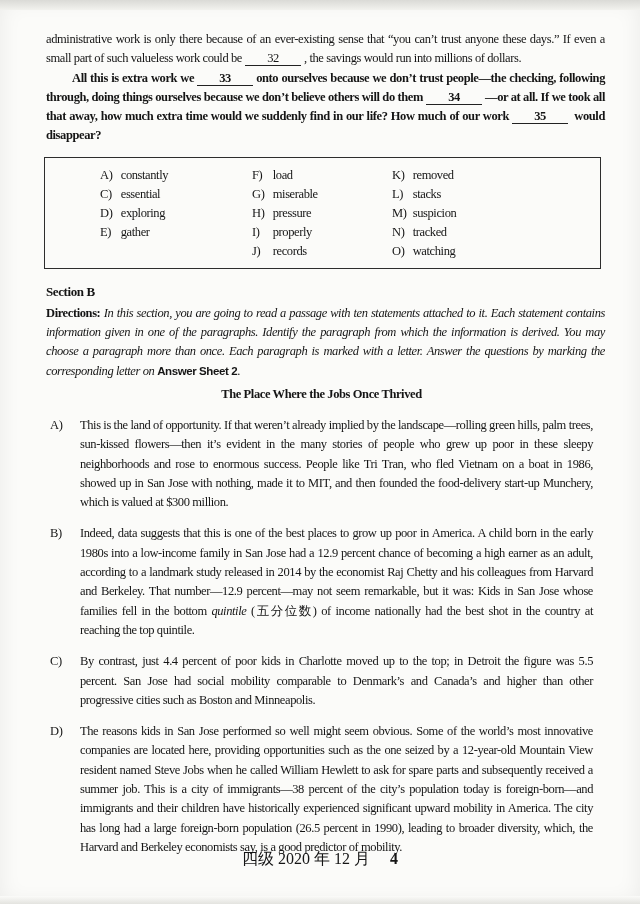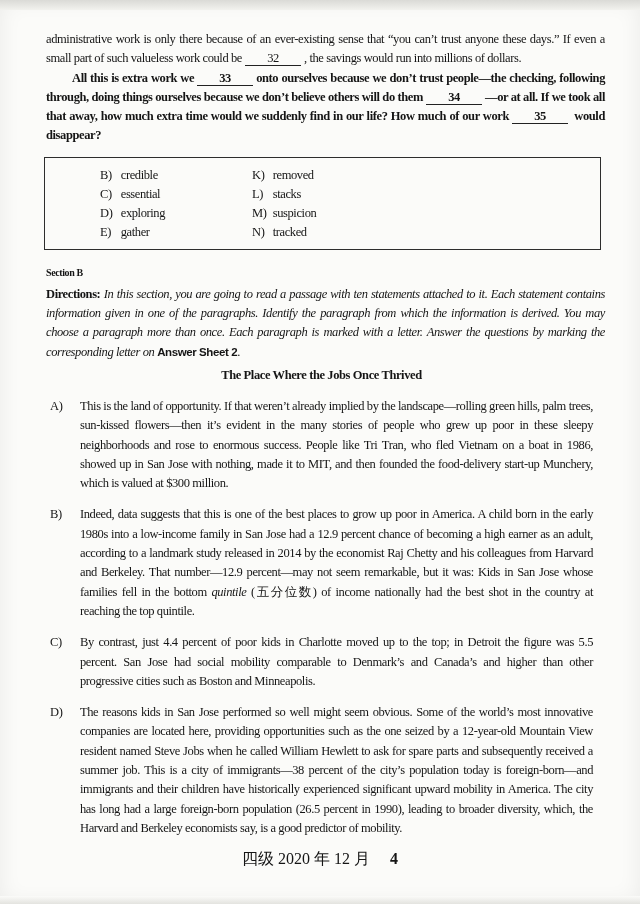--- a/index.html
+++ b/index.html
@@ -24,21 +24,21 @@
     text-indent:0;
   }
   .bank-box{
     box-sizing:border-box;margin:11px 0 0 6px;width:557px;
     border:1.6px solid #2d2d2d;
     padding:8px 0 7px 55px;
     display:grid;grid-template-columns:152px 140px 1fr;
   }
   .bank-col div{line-height:19px;white-space:nowrap;}
   .bank-letter{display:inline-block;min-width:18px;}
-  .sec-heading{margin:13px 0 2px 8px;font-weight:bold;font-size:10px;line-height:20px;}
+  .sec-heading{margin:13px 0 2px 8px;font-weight:bold;font-size:13px;line-height:20px;}
   .directions{margin:0 0 0 8px;}
   .directions i{font-style:italic;}
   .dir-label{font-weight:bold;}
   .answer-sheet{font-weight:bold;font-style:normal;
     font-family:"Liberation Sans","DejaVu Sans",sans-serif;font-size:11.5px;}
   .passage-title{text-align:center;font-weight:bold;margin:3px 0 2px 0;line-height:20px;}
   .para{margin:12px;padding-left:30px;text-indent:-30px;}
   .plabel{display:inline-block;width:30px;text-indent:0;}
   .footer{
     position:absolute;top:849px;left:0;width:100%;text-align:center;
@@ -55,30 +55,38 @@
   <div class="content">
 
     <div class="cloze">
       <p class="just"><span>administrative work is only there because of an ever-existing sense that “you can’t trust anyone these days.” If even a small part of such valueless work could be</span><span class="blank">32</span><span>, the savings would run into millions of dollars.</span></p>
 
       <p class="just indent"><span>All this is extra work we</span><span class="blank">33</span><span>onto ourselves because we don’t trust people—the checking, following through, doing things ourselves because we don’t believe others will do them</span><span class="blank">34</span><span>—or at all. If we took all that away, how much extra time would we suddenly find in our life? How much of our work</span><span class="blank">35</span> <span>would disappear?</span></p>
     </div>
 
     <div class="bank-box">
       <div class="bank-col">
-        <div><span class="bank-letter">B)</span> <span>credible</span></div>
+        <div><span class="bank-letter">A)</span> <span>constantly</span></div>
         <div><span class="bank-letter">C)</span> <span>essential</span></div>
         <div><span class="bank-letter">D)</span> <span>exploring</span></div>
         <div><span class="bank-letter">E)</span> <span>gather</span></div>
+      </div>
+      <div class="bank-col">
+        <div><span class="bank-letter">F)</span> <span>load</span></div>
+        <div><span class="bank-letter">G)</span> <span>miserable</span></div>
+        <div><span class="bank-letter">H)</span> <span>pressure</span></div>
+        <div><span class="bank-letter">I)</span> <span>properly</span></div>
+        <div><span class="bank-letter">J)</span> <span>records</span></div>
       </div>
       <div class="bank-col">
         <div><span class="bank-letter">K)</span> <span>removed</span></div>
         <div><span class="bank-letter">L)</span> <span>stacks</span></div>
         <div><span class="bank-letter">M)</span> <span>suspicion</span></div>
         <div><span class="bank-letter">N)</span> <span>tracked</span></div>
+        <div><span class="bank-letter">O)</span> <span>watching</span></div>
       </div>
     </div>
 
     <div class="sec-heading">Section B</div>
 
     <p class="directions just"><span class="dir-label">Directions:</span> <i>In this section, you are going to read a passage with ten statements attached to it. Each statement contains information given in one of the paragraphs. Identify the paragraph from which the information is derived. You may choose a paragraph more than once. Each paragraph is marked with a letter. Answer the questions by marking the corresponding letter on</i> <span class="answer-sheet">Answer Sheet 2</span><span>.</span></p>
 
     <div class="passage-title">The Place Where the Jobs Once Thrived</div>
 
     <p class="para just"><span class="plabel">A)</span><span>This is the land of opportunity. If that weren’t already implied by the landscape—rolling green hills, palm trees, sun-kissed flowers—then it’s evident in the many stories of people who grew up poor in these sleepy neighborhoods and rose to enormous success. People like Tri Tran, who fled Vietnam on a boat in 1986, showed up in San Jose with nothing, made it to MIT, and then founded the food-delivery start-up Munchery, which is valued at $300 million.</span></p>

